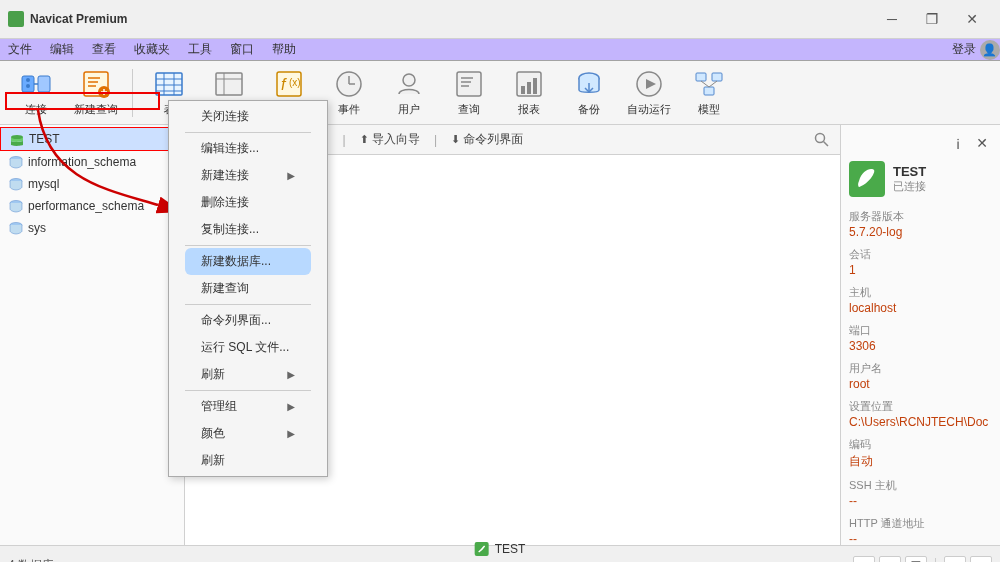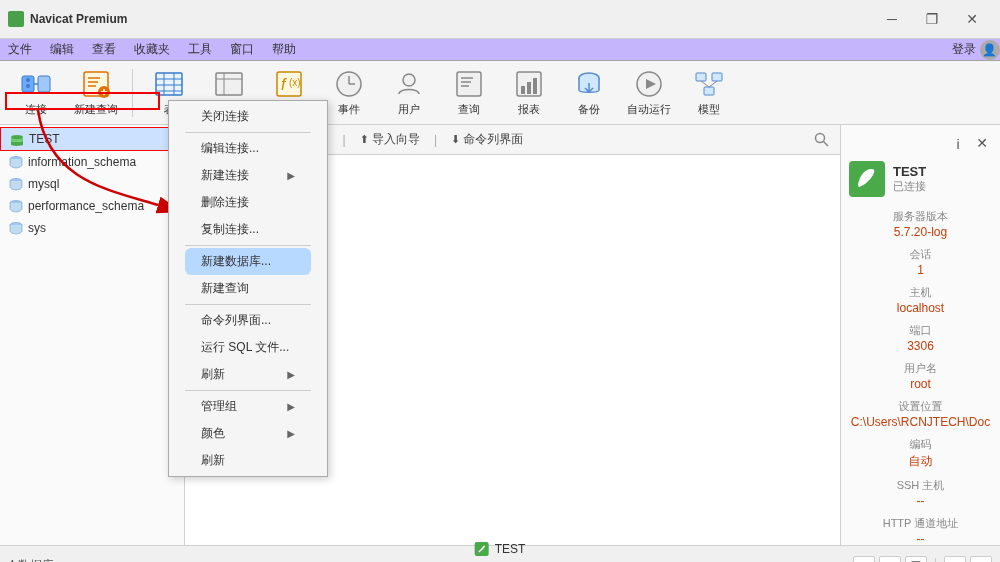--- a/index.html
+++ b/index.html
@@ -229,21 +229,20 @@
       font-size: 13px;
       font-weight: bold;
       color: #333;
     }
     #server-status {
       font-size: 11px;
       color: #888;
     }
     .info-group {
       margin-bottom: 8px;
-      text-align: center;
     }
     .info-label {
       font-size: 11px;
       color: #888;
       margin-bottom: 1px;
     }
     .info-value {
       font-size: 12px;
       color: #c2410c;
     }

